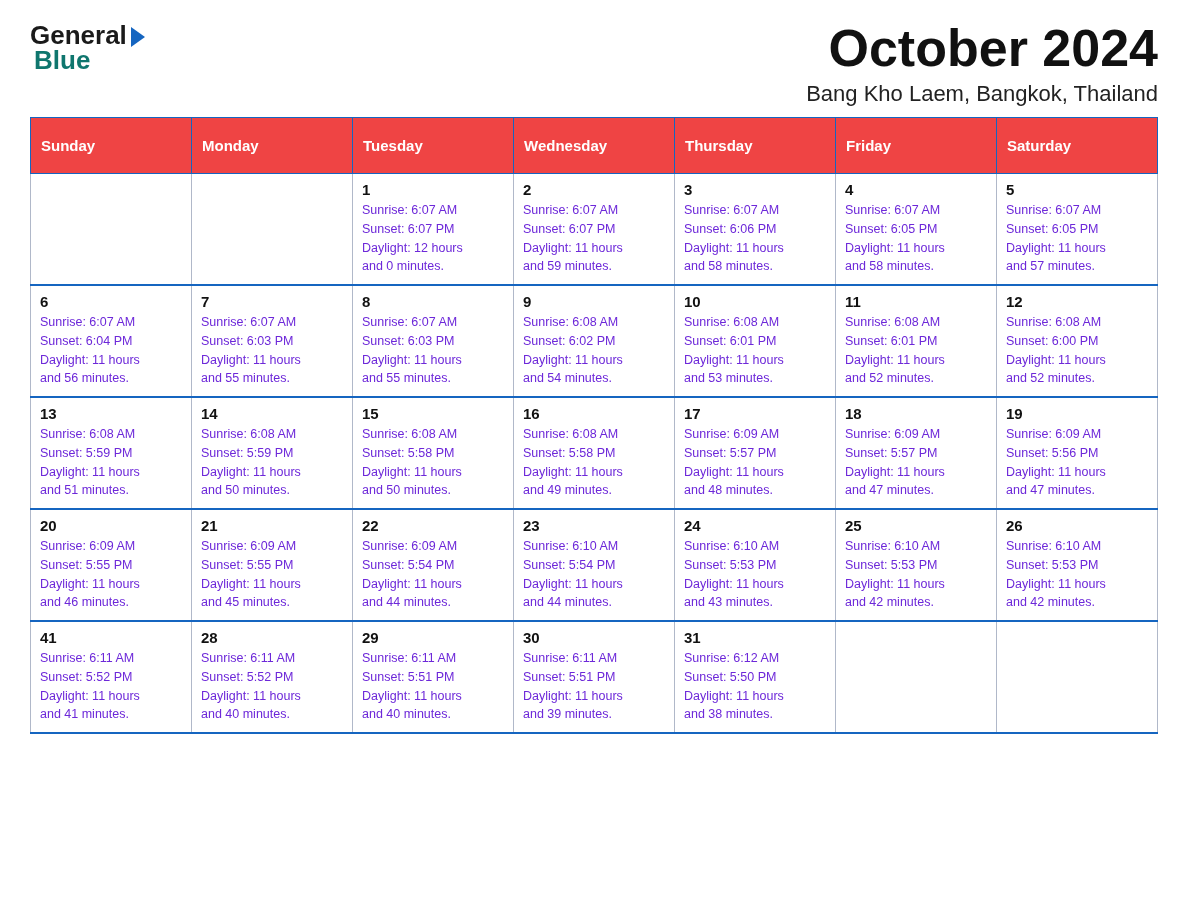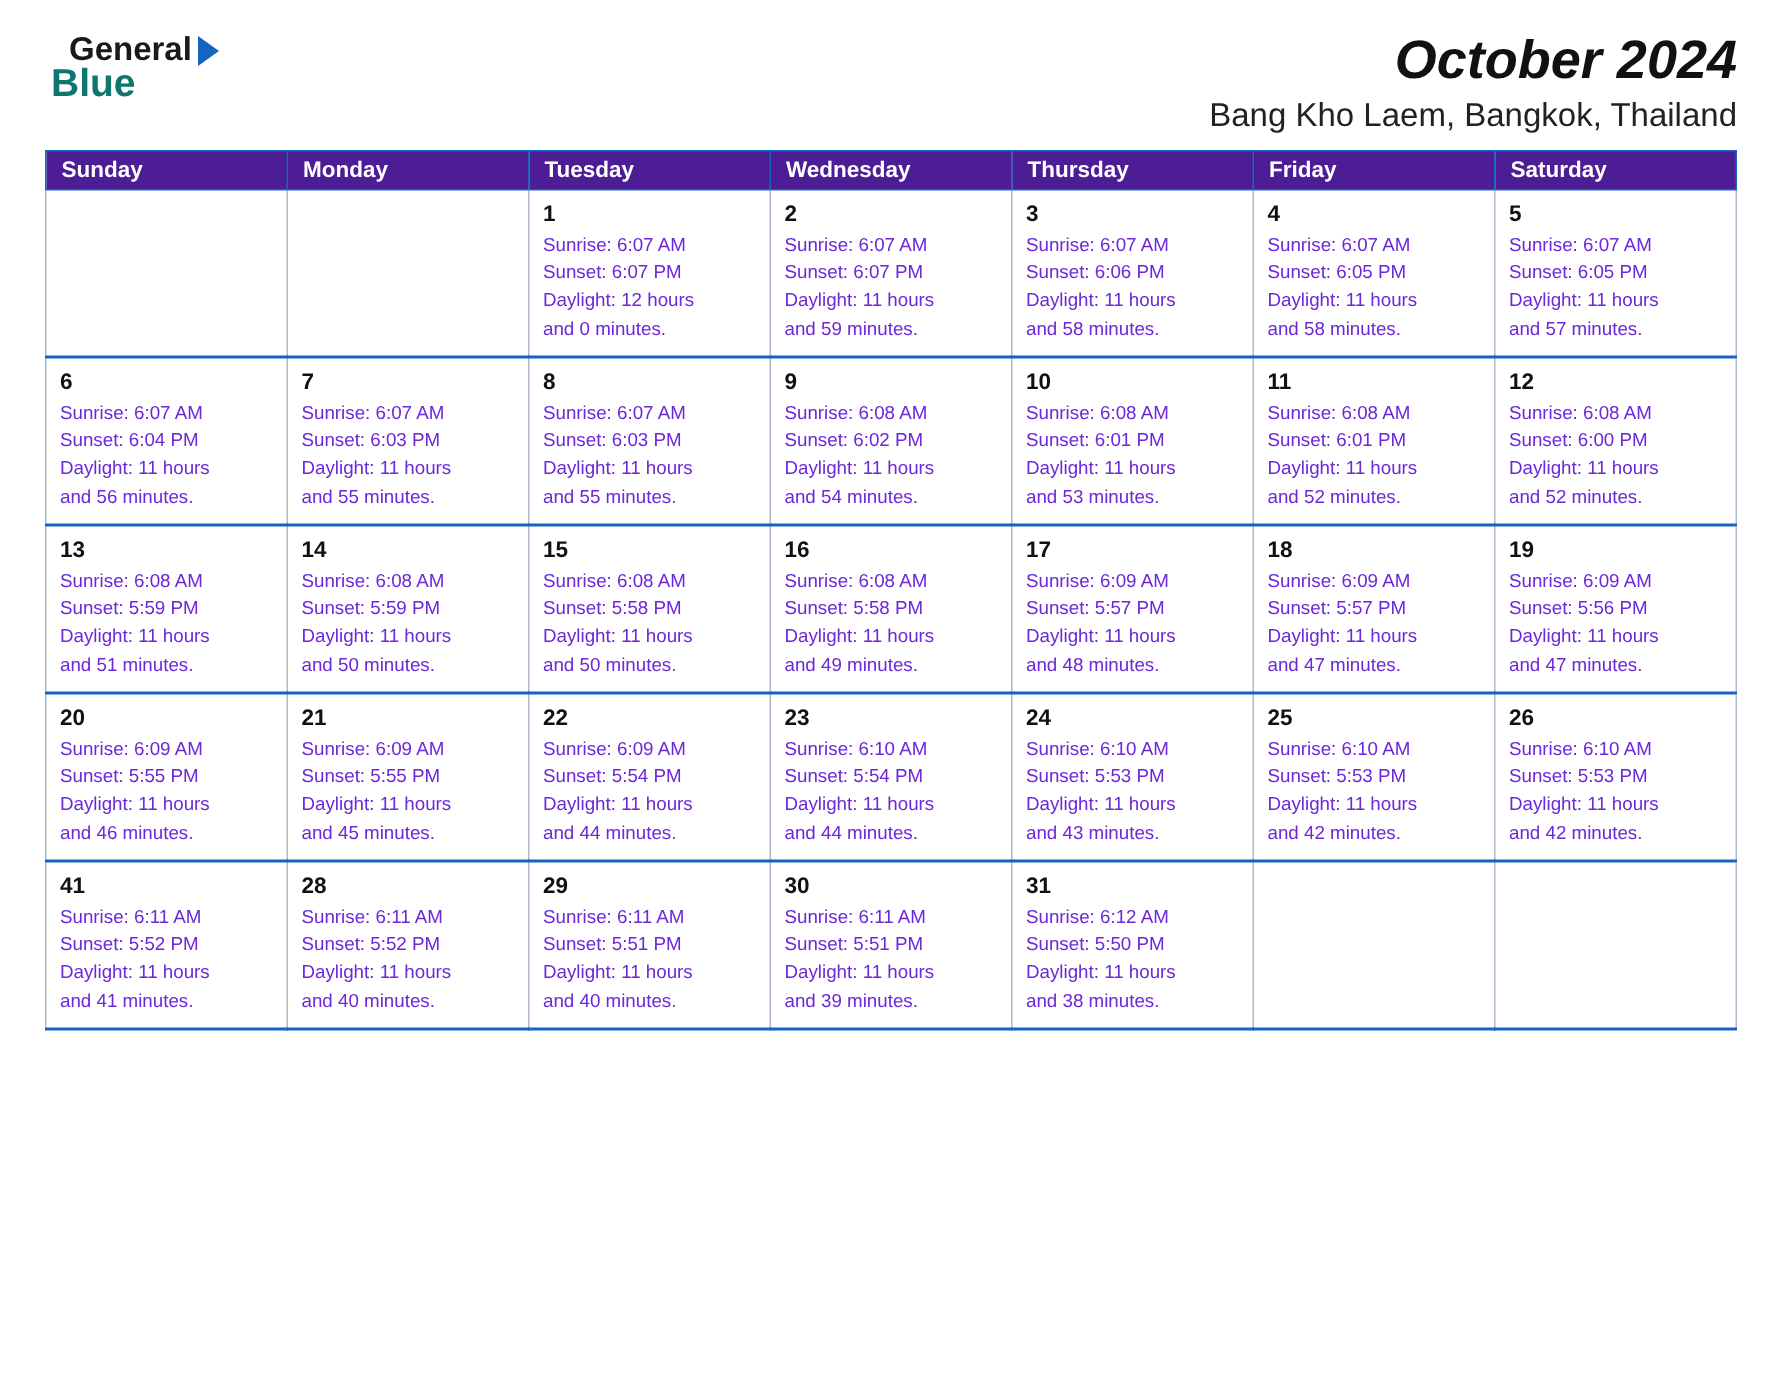--- a/index.html
+++ b/index.html
@@ -14,44 +14,43 @@
     .header {
       display: flex;
       justify-content: space-between;
       align-items: flex-start;
       margin-bottom: 10px;
     }
     .title-block {
       text-align: right;
     }
     .title-block h1 {
-      font-size: 36px;
+      font-size: 52px;
       font-weight: 900;
       color: #111;
       line-height: 1.1;
-      font-style: italic;
     }
     .title-block h2 {
       font-size: 22px;
       font-weight: normal;
       color: #222;
       margin-top: 4px;
       text-align: center;
     }
     .calendar {
       width: 100%;
       border-collapse: collapse;
       margin-top: 8px;
     }
     .calendar thead tr th {
-      background: #4c1d95;
+      background: #ef4444;
       color: #fff;
       font-size: 15px;
       font-weight: bold;
-      padding: 4px 10px;
+      padding: 19px 10px;
       border: 1px solid #1565c0;
       text-align: left;
     }
     .calendar tbody tr td {
       border: 1px solid #b0b8c9;
       vertical-align: top;
       padding: 7px 9px 8px 9px;
       font-size: 13px;
       color: #222;
       width: 14.28%;
@@ -91,21 +90,21 @@
       margin-top: -6px;
       padding-left: 4px;
     }
   </style>
 </head>
 <body>
 
 <div class="header">
   <div class="logo-wrapper">
     <div class="logo-line1">
-      <span style="font-size:22px;font-weight:bold;color:#1a1a1a;margin-left:16px;">General</span>
+      <span style="font-size:26px;font-weight:bold;color:#1a1a1a;">General</span>
       <span style="display:inline-block;width:0;height:0;border-top:10px solid transparent;border-bottom:10px solid transparent;border-left:14px solid #1565c0;margin-left:4px;margin-top:2px;"></span>
     </div>
     <div class="logo-line2">
       <span style="font-size:26px;font-weight:bold;color:#0f766e;">Blue</span>
     </div>
   </div>
   <div class="title-block">
     <h1>October 2024</h1>
     <h2>Bang Kho Laem, Bangkok, Thailand</h2>
   </div>

